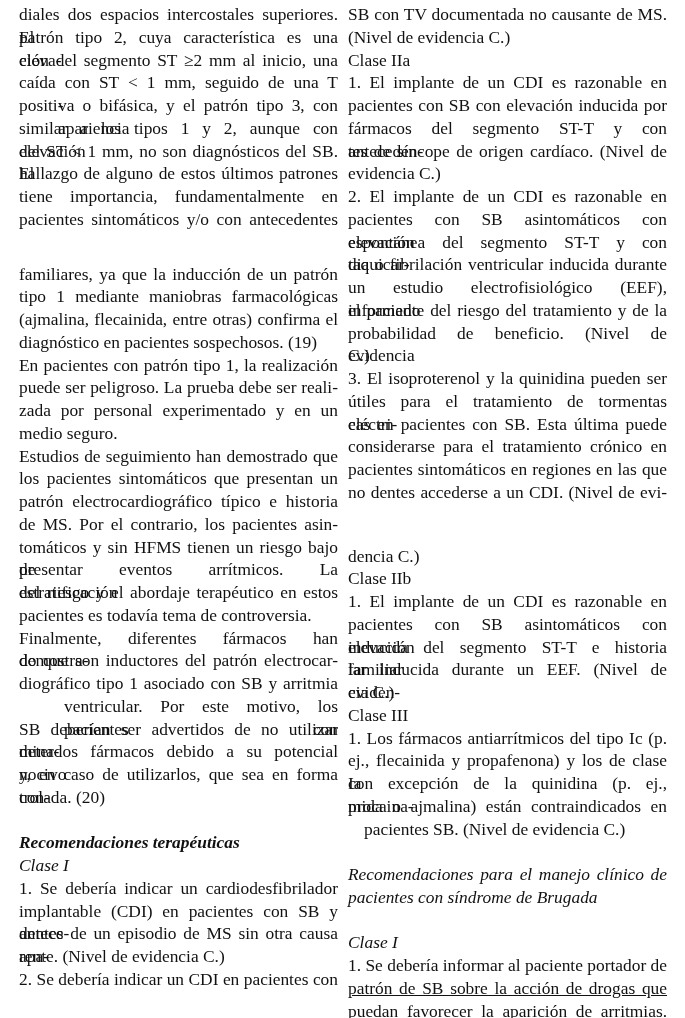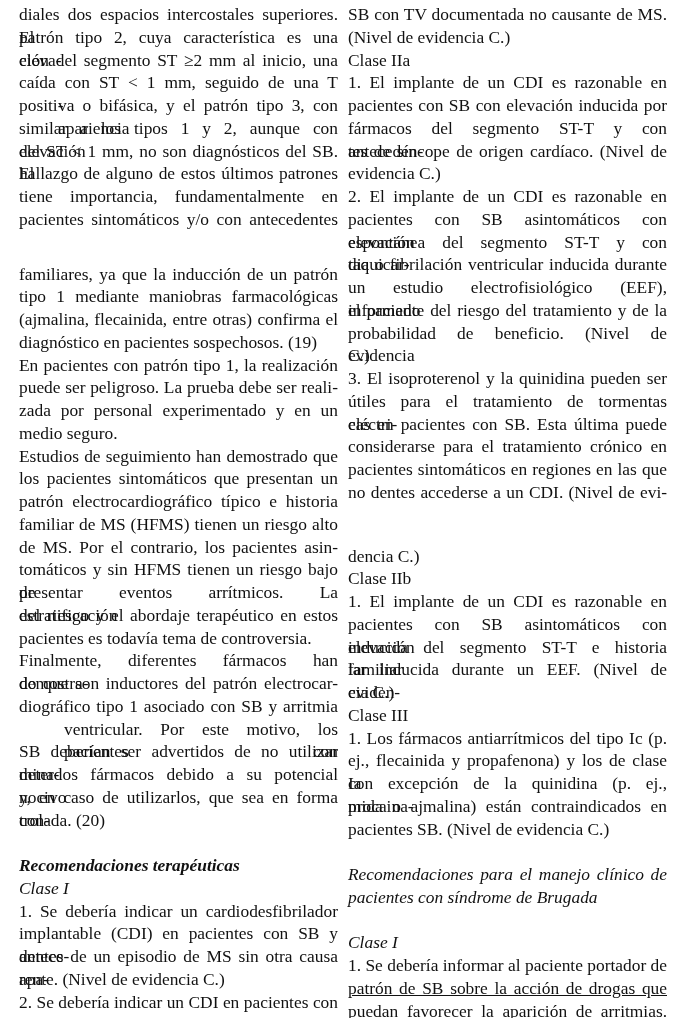--- a/index.html
+++ b/index.html
@@ -43,21 +43,20 @@
       <div class="line" style="white-space: normal; word-spacing: 0px;">tipo 1 mediante maniobras farmacológicas</div>
       <div class="line" style="white-space: normal; word-spacing: 0px;">(ajmalina, flecainida, entre otras) confirma el</div>
       <div class="line last" style="white-space: normal; word-spacing: 0px;">diagnóstico en pacientes sospechosos. (19)</div>
       <div class="line" style="white-space: normal; word-spacing: 0px;">En pacientes con patrón tipo 1, la realización</div>
       <div class="line" style="white-space: normal; word-spacing: 0px;">puede ser peligroso. La prueba debe ser reali-</div>
       <div class="line" style="white-space: normal; word-spacing: 0px;">zada por personal experimentado y en un</div>
       <div class="line last" style="white-space: normal; word-spacing: 0px;">medio seguro.</div>
       <div class="line" style="white-space: normal; word-spacing: 0px;">Estudios de seguimiento han demostrado que</div>
       <div class="line" style="white-space: normal; word-spacing: 0px;">los pacientes sintomáticos que presentan un</div>
       <div class="line" style="white-space: normal; word-spacing: 0px;">patrón electrocardiográfico típico e historia</div>
-      <div class="line" style="white-space: normal; word-spacing: 0px;">familiar de MS (HFMS) tienen un riesgo alto</div>
       <div class="line" style="white-space: normal; word-spacing: 0px;">de MS. Por el contrario, los pacientes asin-</div>
       <div class="line" style="white-space: normal; word-spacing: 0px;">tomáticos y sin HFMS tienen un riesgo bajo de</div>
       <div class="line" style="white-space: normal; word-spacing: 0px;">presentar eventos arrítmicos. La estratificación</div>
       <div class="line" style="white-space: normal; word-spacing: 0px;">del riesgo y el abordaje terapéutico en estos</div>
       <div class="line last" style="white-space: normal; word-spacing: 0px;">pacientes es todavía tema de controversia.</div>
       <div class="line" style="white-space: normal; word-spacing: 0px;">Finalmente, diferentes fármacos han demostra-</div>
       <div class="line" style="white-space: normal; word-spacing: 0px;">do que son inductores del patrón electrocar-</div>
       <div class="line" style="white-space: normal; word-spacing: 0px;">diográfico tipo 1 asociado con SB y arritmia</div>
       <div class="line" style="white-space: normal; word-spacing: 0px; margin-left: 45px;">ventricular. Por este motivo, los pacientes con</div>
       <div class="line" style="white-space: normal; word-spacing: 0px;">SB deberían ser advertidos de no utilizar deter-</div>
@@ -101,21 +100,21 @@
       <div class="line" style="white-space: normal; word-spacing: 0px;">1. El implante de un CDI es razonable en</div>
       <div class="line" style="white-space: normal; word-spacing: 0px;">pacientes con SB asintomáticos con elevación</div>
       <div class="line" style="white-space: normal; word-spacing: 0px;">inducida del segmento ST-T e historia familiar</div>
       <div class="line" style="white-space: normal; word-spacing: 0px;">lar inducida durante un EEF. (Nivel de eviden-</div>
       <div class="line last" style="white-space: normal; word-spacing: 0px;">cia C.)</div>
       <div class="line last" style="white-space: normal; word-spacing: 0px;">Clase III</div>
       <div class="line" style="white-space: normal; word-spacing: 0px;">1. Los fármacos antiarrítmicos del tipo Ic (p.</div>
       <div class="line" style="white-space: normal; word-spacing: 0px;">ej., flecainida y propafenona) y los de clase Ia</div>
       <div class="line" style="white-space: normal; word-spacing: 0px;">con excepción de la quinidina (p. ej., procaina-</div>
       <div class="line" style="white-space: normal; word-spacing: 0px;">mida o ajmalina) están contraindicados en</div>
-      <div class="line last" style="white-space: normal; word-spacing: 0px;">pacientes SB. (Nivel de evidencia C.)</div>
+      <div class="line last" style="white-space: normal; word-spacing: 0px; margin-left: 16px;">pacientes SB. (Nivel de evidencia C.)</div>
       <div class="line blank" style="white-space: normal; word-spacing: 0px;"></div>
       <div class="line italic" style="white-space: normal; word-spacing: 0px;">Recomendaciones para el manejo clínico de</div>
       <div class="line italic last" style="white-space: normal; word-spacing: 0px;">pacientes con síndrome de Brugada</div>
       <div class="line blank" style="white-space: normal; word-spacing: 0px;"></div>
       <div class="line italic last" style="white-space: normal; word-spacing: 0px;">Clase I</div>
       <div class="line" style="white-space: normal; word-spacing: 0px;">1. Se debería informar al paciente portador de</div>
       <div class="line" style="white-space: normal; word-spacing: 0px; text-decoration: underline;">patrón de SB sobre la acción de drogas que</div>
       <div class="line" style="white-space: normal; word-spacing: 0px;">puedan favorecer la aparición de arritmias.</div>
       <div class="line last" style="white-space: normal; word-spacing: 0px;">(Nivel de evidencia C.)</div>
     </div>

